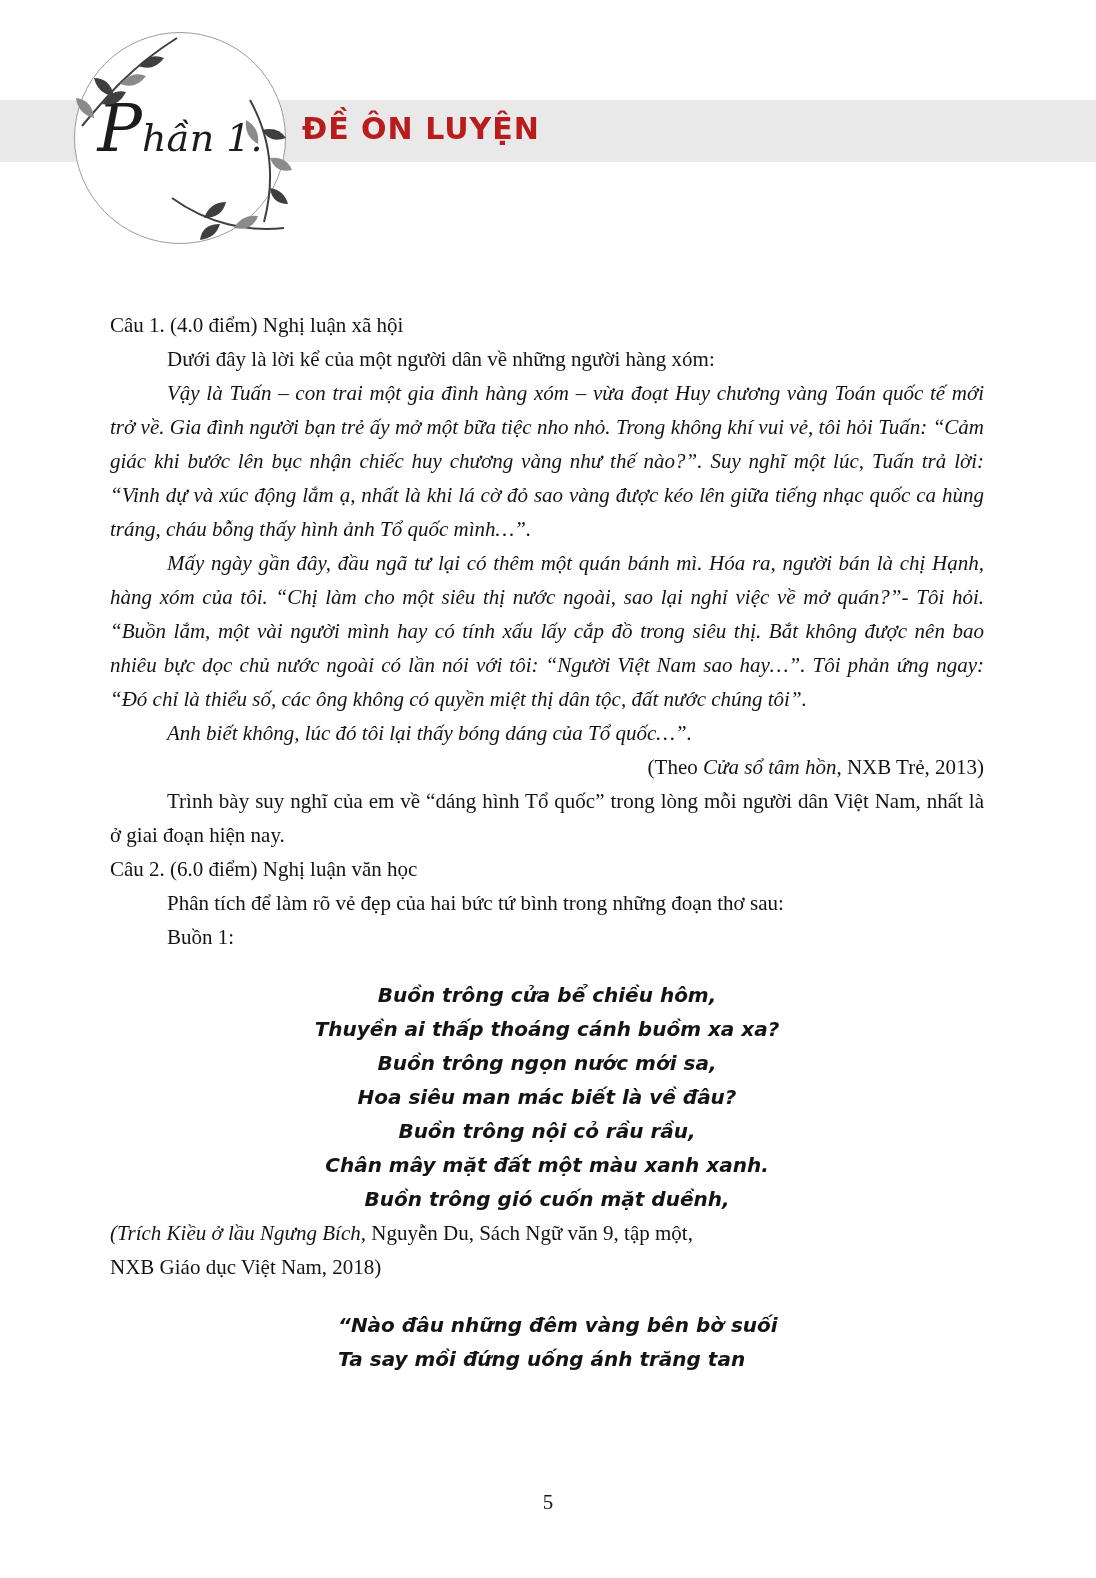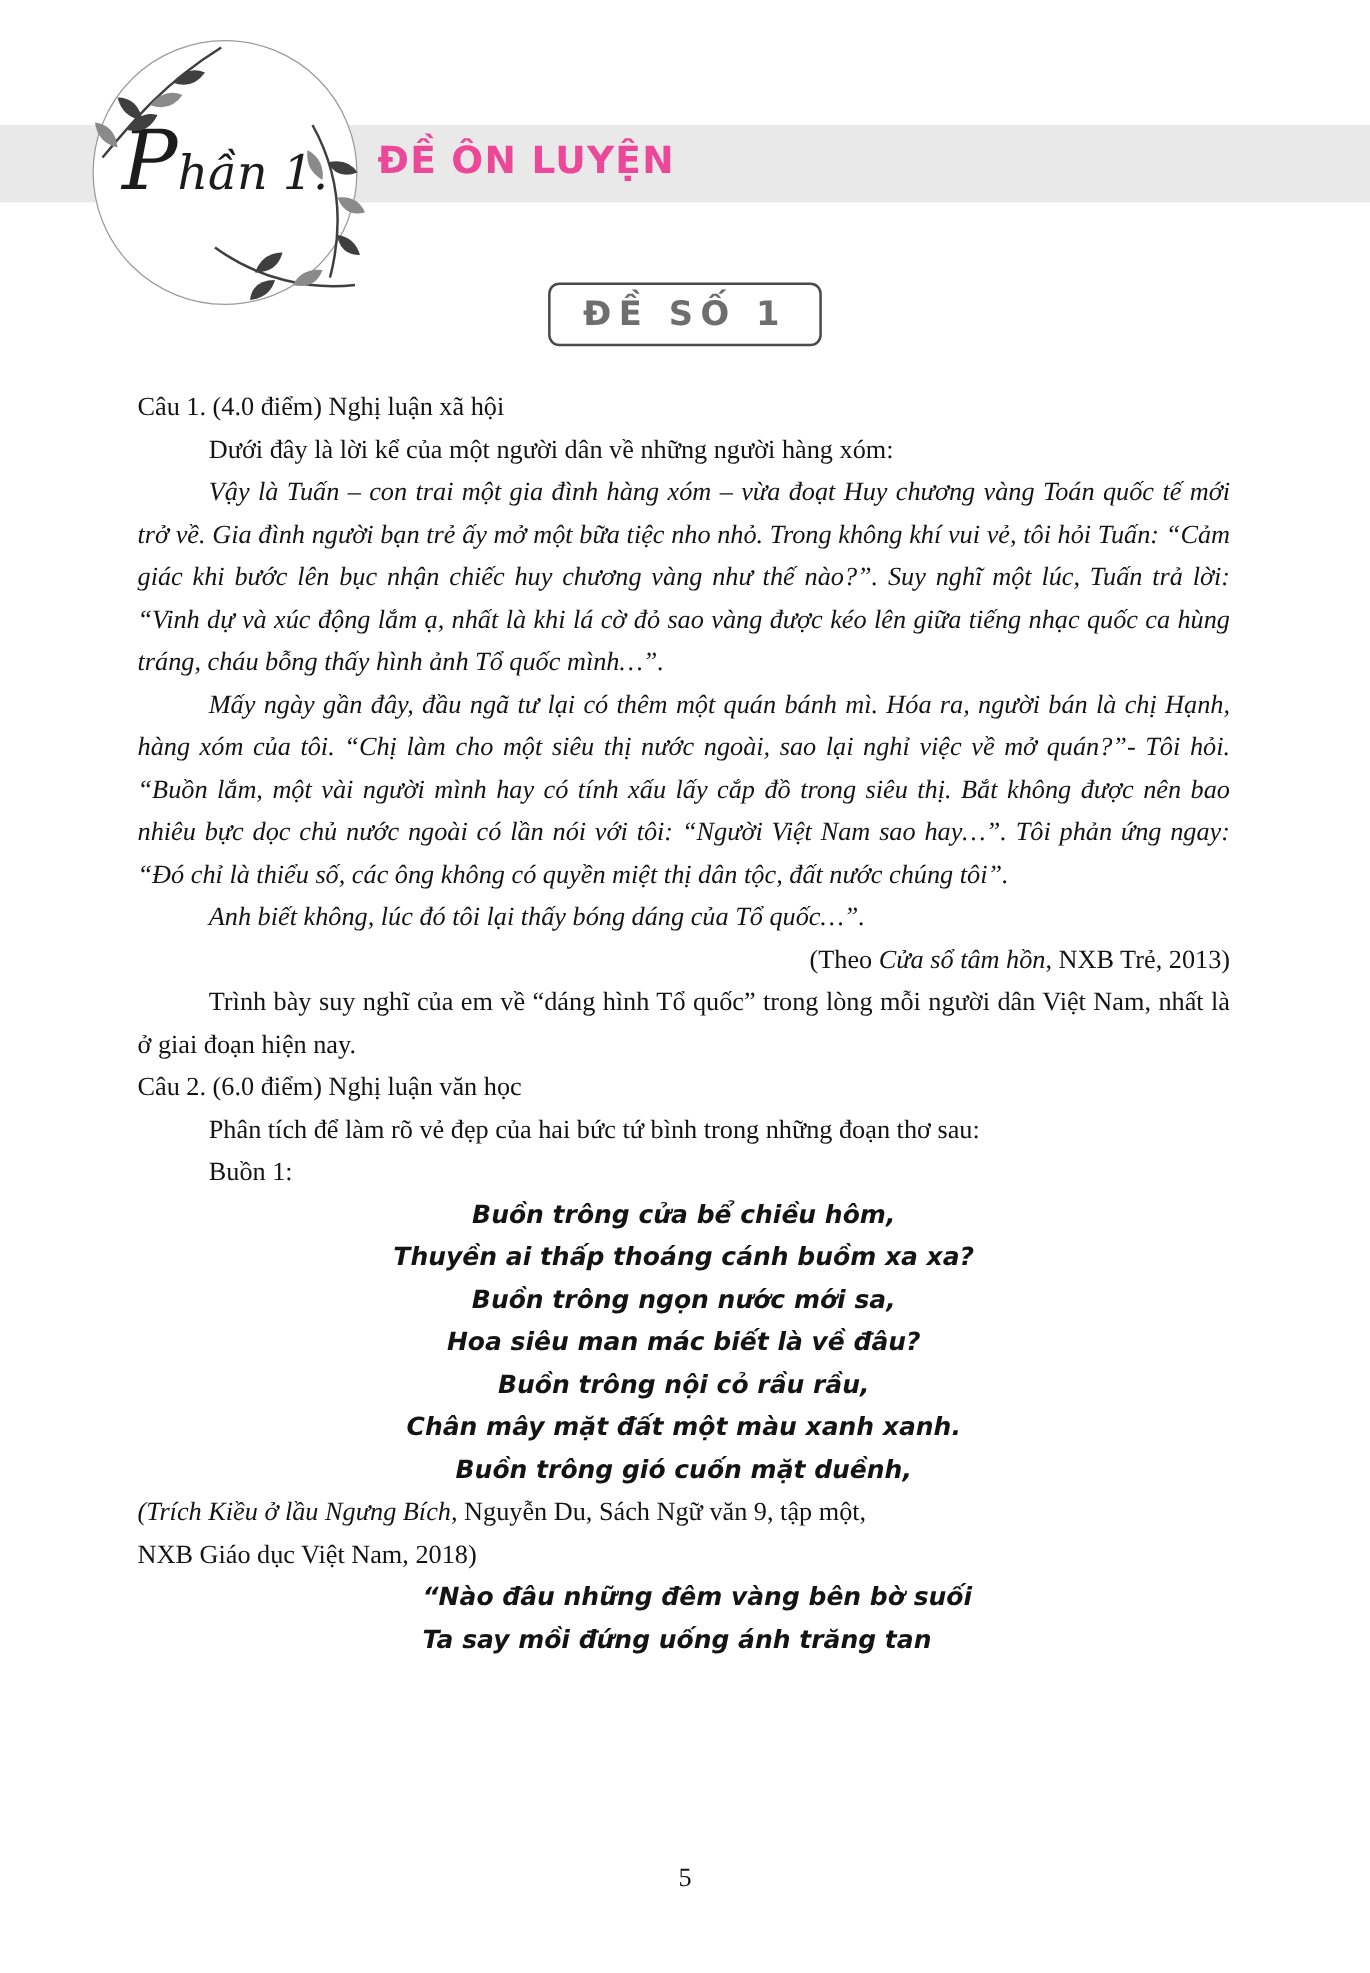--- a/index.html
+++ b/index.html
@@ -14,37 +14,37 @@
     border:1.5px solid #9b9b9b; border-radius:50%; background:#ffffff;
     display:flex; align-items:center; justify-content:center; z-index:2;
   }
   .part-label { font-family:"DejaVu Serif", serif; font-style:italic; color:#1c1c1c; white-space:nowrap; }
   .part-initial { font-size:66px; line-height:0; }
   .part-rest { font-size:38px; }
   .spray { position:absolute; z-index:3; }
   .section-title {
     position:absolute; left:302px; top:111px; z-index:2;
     font-family:"DejaVu Sans", sans-serif; font-weight:bold; font-size:30px;
-    letter-spacing:1px; color:#ec4899;
+    letter-spacing:1px; color:#b91c1c;
   }
   .exam-box {
     position:absolute; left:50%; transform:translateX(-50%); top:226px;
     border:2.5px solid #4a4a4a; border-radius:9px; padding:8px 26px; background:#fff;
     font-family:"DejaVu Sans", sans-serif; font-weight:bold; font-size:27px;
     letter-spacing:6px; color:#6e6e6e; z-index:2; white-space:nowrap;
   }
   .content { position:absolute; left:110px; top:308px; width:874px; font-size:21px; line-height:34px; }
   .content p { margin:0; }
   .h { font-weight:normal; }
   .indent { text-indent:57px; }
   .just { text-align:justify; }
   .story { font-style:italic; text-align:justify; text-indent:57px; }
   .source { text-align:right; }
   .it { font-style:italic; }
-  .poem { font-family:"DejaVu Sans", sans-serif; font-weight:bold; font-style:italic; font-size:20px; }
+  .poem { font-family:"DejaVu Sans", sans-serif; font-weight:bold; font-style:italic; font-size:20px;margin-top:24px; }
   .poem-center { text-align:center; }
   .poem-left { margin-left:228px; }
   .cite { }
   .gap-top { margin-top:4px; }
   .pagenum {
     position:absolute; left:0; top:1490px; width:100%; text-align:center;
     font-size:21px; color:#141414;
   }
 </style>
 </head>
@@ -77,23 +77,20 @@
     <path d="M66 40 q8 -14 24 -12 q-6 16 -24 12 Z" fill="#8a8a8a"></path>
     <path d="M52 36 q-4 14 -20 16 q2 -16 20 -16 Z" fill="#3f3f3f"></path>
   </svg>
 
   <div class="wreath">
     <span class="part-label"><span class="part-initial">P</span><span class="part-rest">hần 1.</span></span>
   </div>
 
   <div class="section-title">ĐỀ ÔN LUYỆN</div>
 
-  <div class="exam-box">
-    <span>ĐỀ SỐ 1</span>
-  </div>
 
   <div class="content">
 
     <p class="h">Câu 1. (4.0 điểm) Nghị luận xã hội</p>
     <p class="indent">Dưới đây là lời kể của một người dân về những người hàng xóm:</p>
 
     <p class="story">Vậy là Tuấn – con trai một gia đình hàng xóm – vừa đoạt Huy chương vàng Toán quốc tế mới trở về. Gia đình người bạn trẻ ấy mở một bữa tiệc nho nhỏ. Trong không khí vui vẻ, tôi hỏi Tuấn: “Cảm giác khi bước lên bục nhận chiếc huy chương vàng như thế nào?”. Suy nghĩ một lúc, Tuấn trả lời: “Vinh dự và xúc động lắm ạ, nhất là khi lá cờ đỏ sao vàng được kéo lên giữa tiếng nhạc quốc ca hùng tráng, cháu bỗng thấy hình ảnh Tổ quốc mình…”.</p>
     <p class="story">Mấy ngày gần đây, đầu ngã tư lại có thêm một quán bánh mì. Hóa ra, người bán là chị Hạnh, hàng xóm của tôi. “Chị làm cho một siêu thị nước ngoài, sao lại nghỉ việc về mở quán?”- Tôi hỏi. “Buồn lắm, một vài người mình hay có tính xấu lấy cắp đồ trong siêu thị. Bắt không được nên bao nhiêu bực dọc chủ nước ngoài có lần nói với tôi: “Người Việt Nam sao hay…”. Tôi phản ứng ngay: “Đó chỉ là thiểu số, các ông không có quyền miệt thị dân tộc, đất nước chúng tôi”.</p>
     <p class="story">Anh biết không, lúc đó tôi lại thấy bóng dáng của Tổ quốc…”.</p>
 

